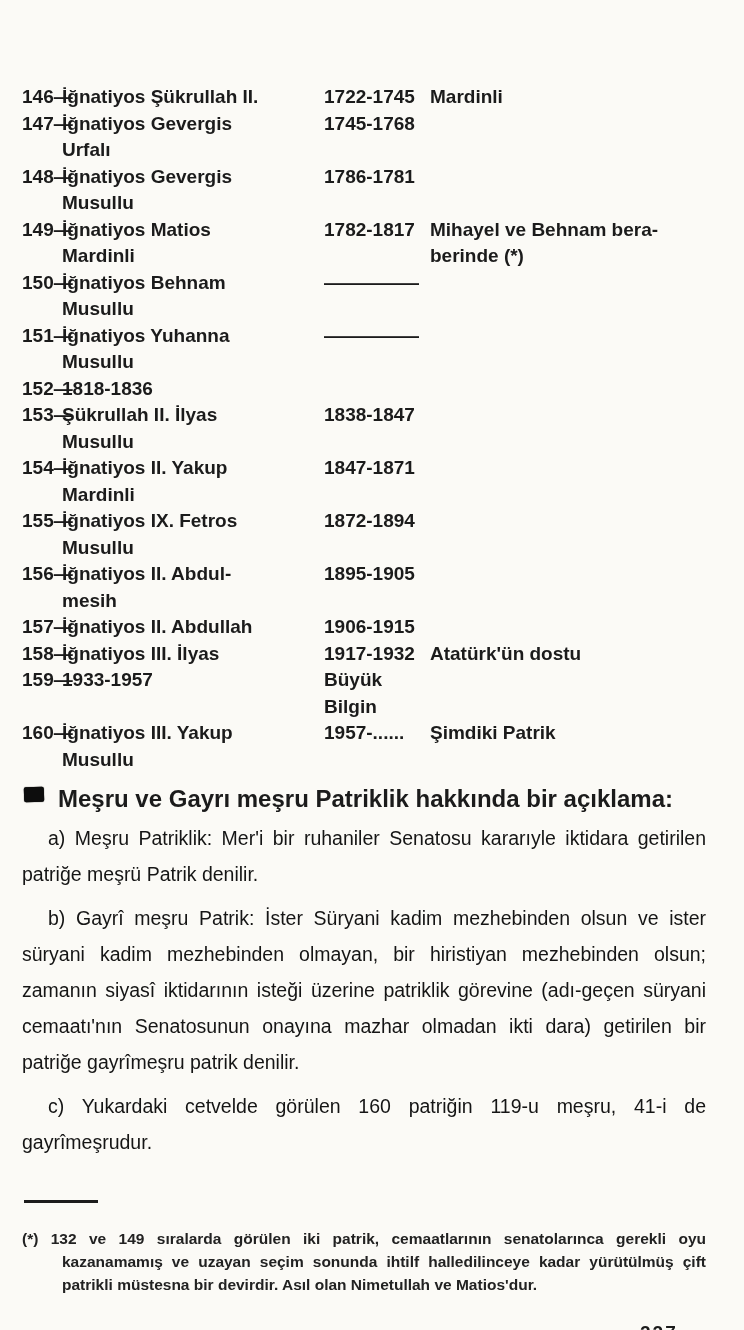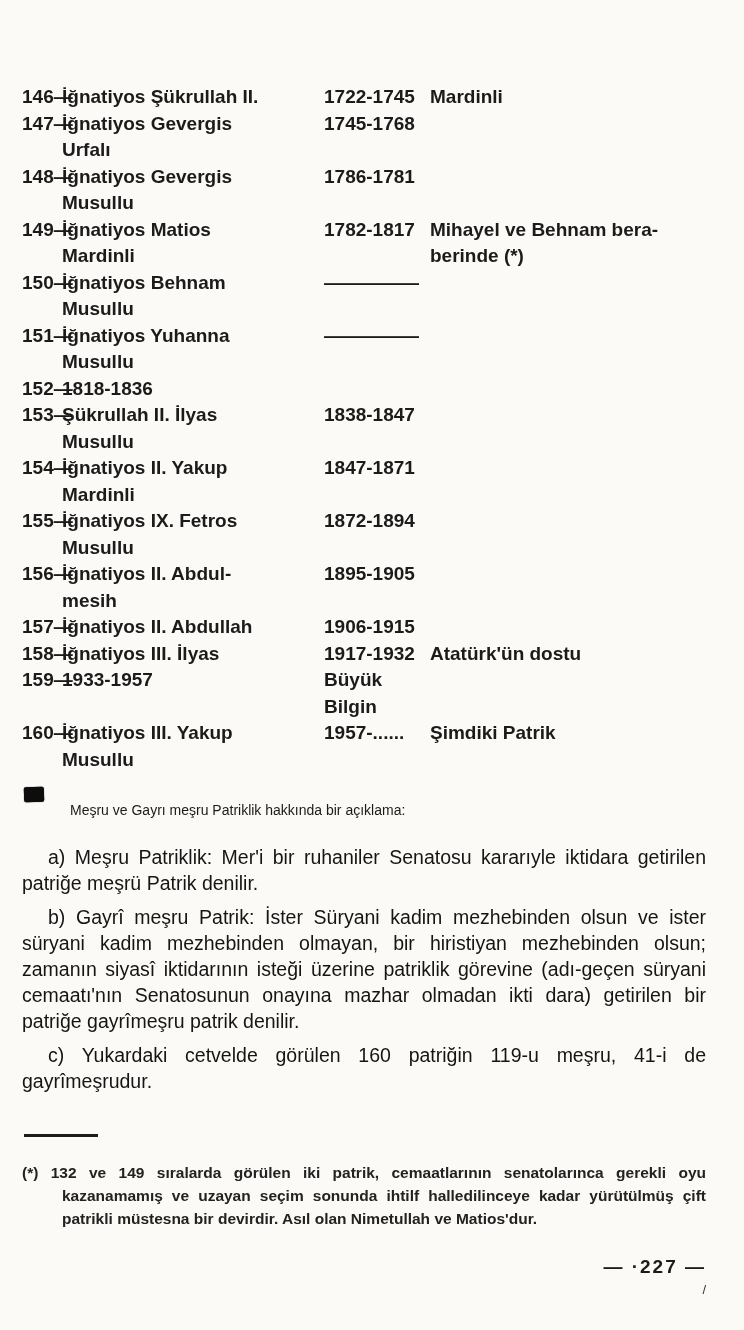--- a/index.html
+++ b/index.html
@@ -25,26 +25,26 @@
   .entry .note-cell .note2{display:block}
 
   
   .heading-row{display:flex;align-items:flex-start;margin-top:12px}
   .ink-mark{
     width:20px;height:15px;background:#0d0d0d;border-radius:2px;
     margin:2px 14px 0 2px;flex:0 0 auto;transform:rotate(-2deg);
     box-shadow:0 0 1px #000;
   }
   h2.sec-heading{
-    margin:12px;font-size:14px;font-weight:400;line-height:27px;
+    margin:0;font-size:24px;font-weight:700;line-height:27px;
   }
 
   
   .para{
-    font-size:19.5px;line-height:26px;font-weight:400;
+    font-size:19.5px;line-height:36px;font-weight:400;
     text-align:justify;text-indent:26px;color:#151515;
     margin:8px 0 0 0;
   }
 
   
   .footnote-rule{
     width:74px;border:0;border-top:3px solid #1c1c1c;
     margin:40px 0 24px 2px;
   }
   .footnote{

